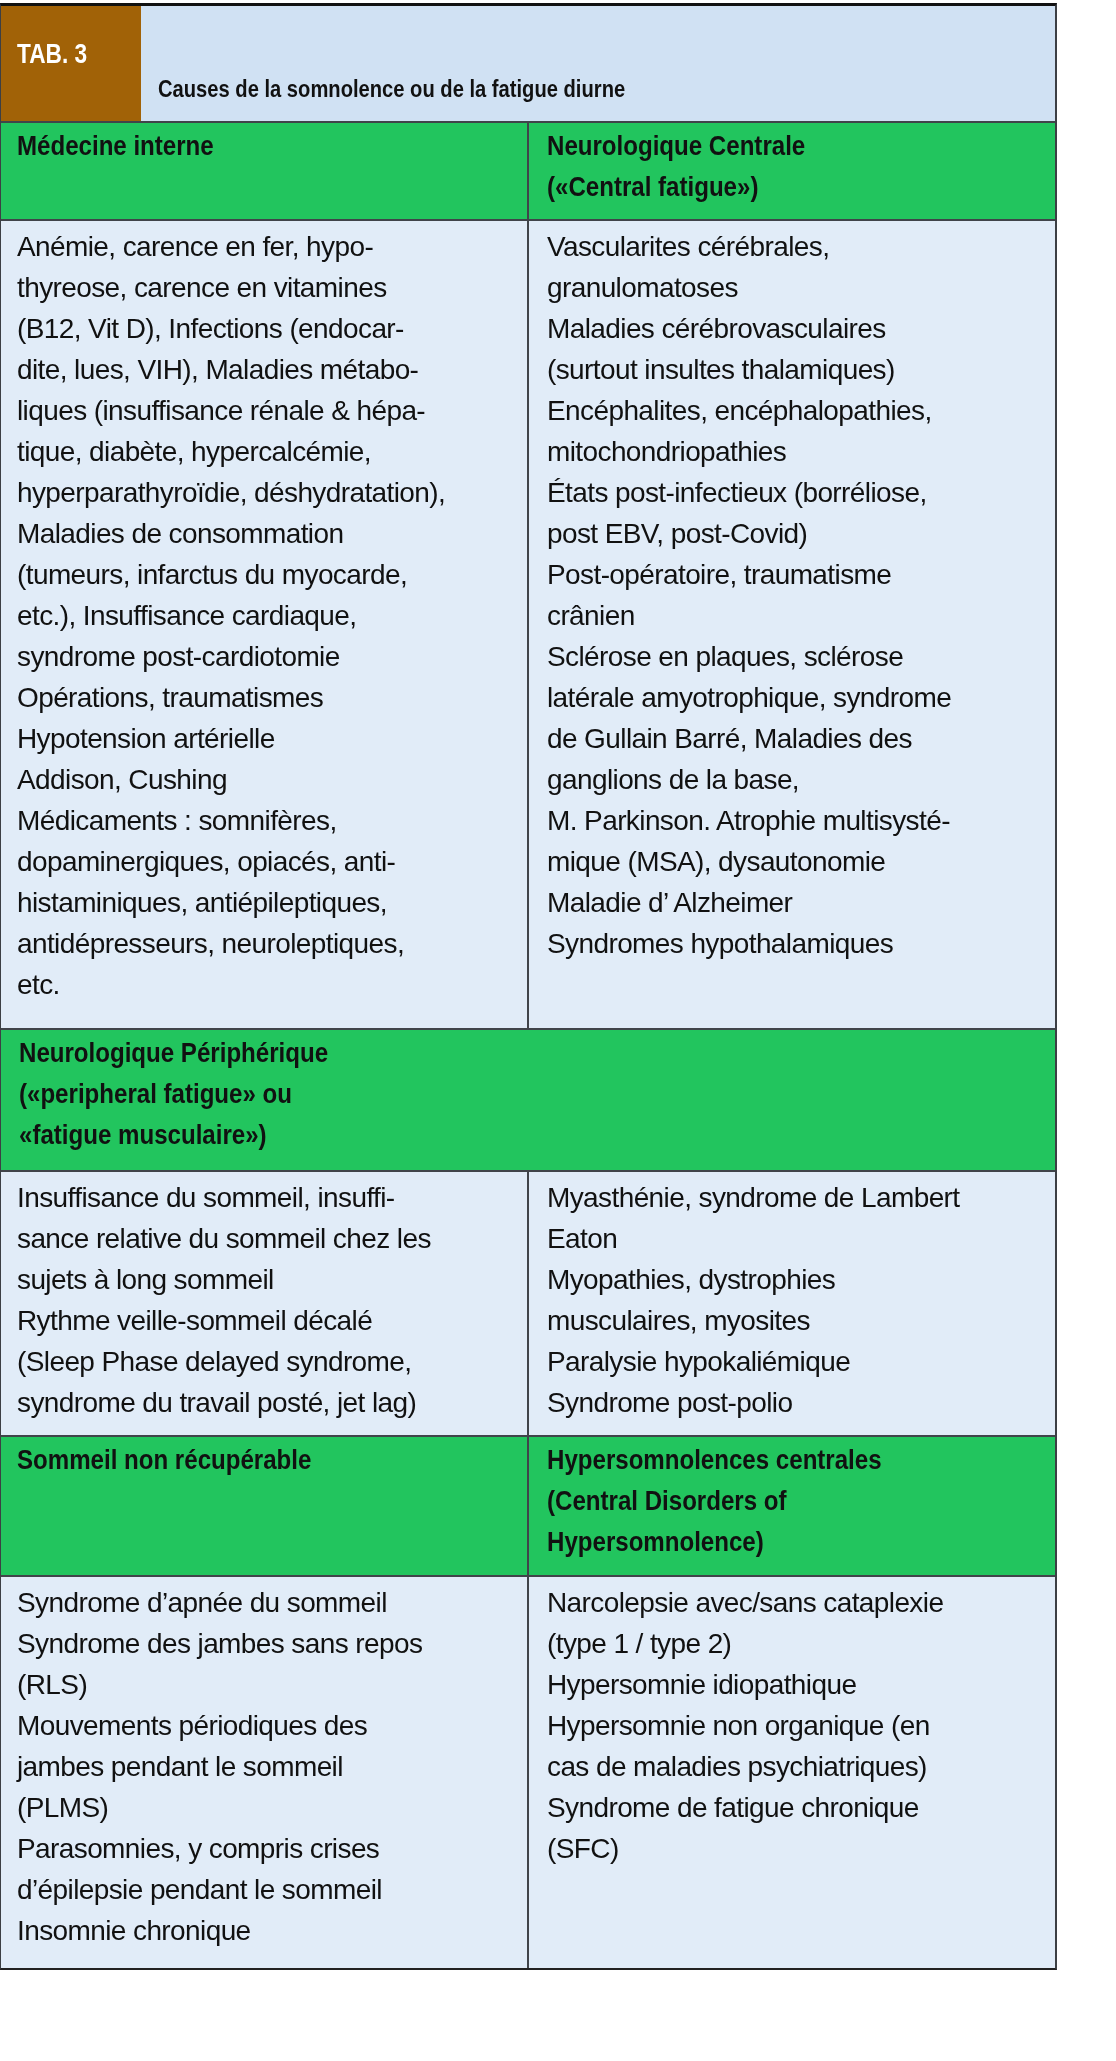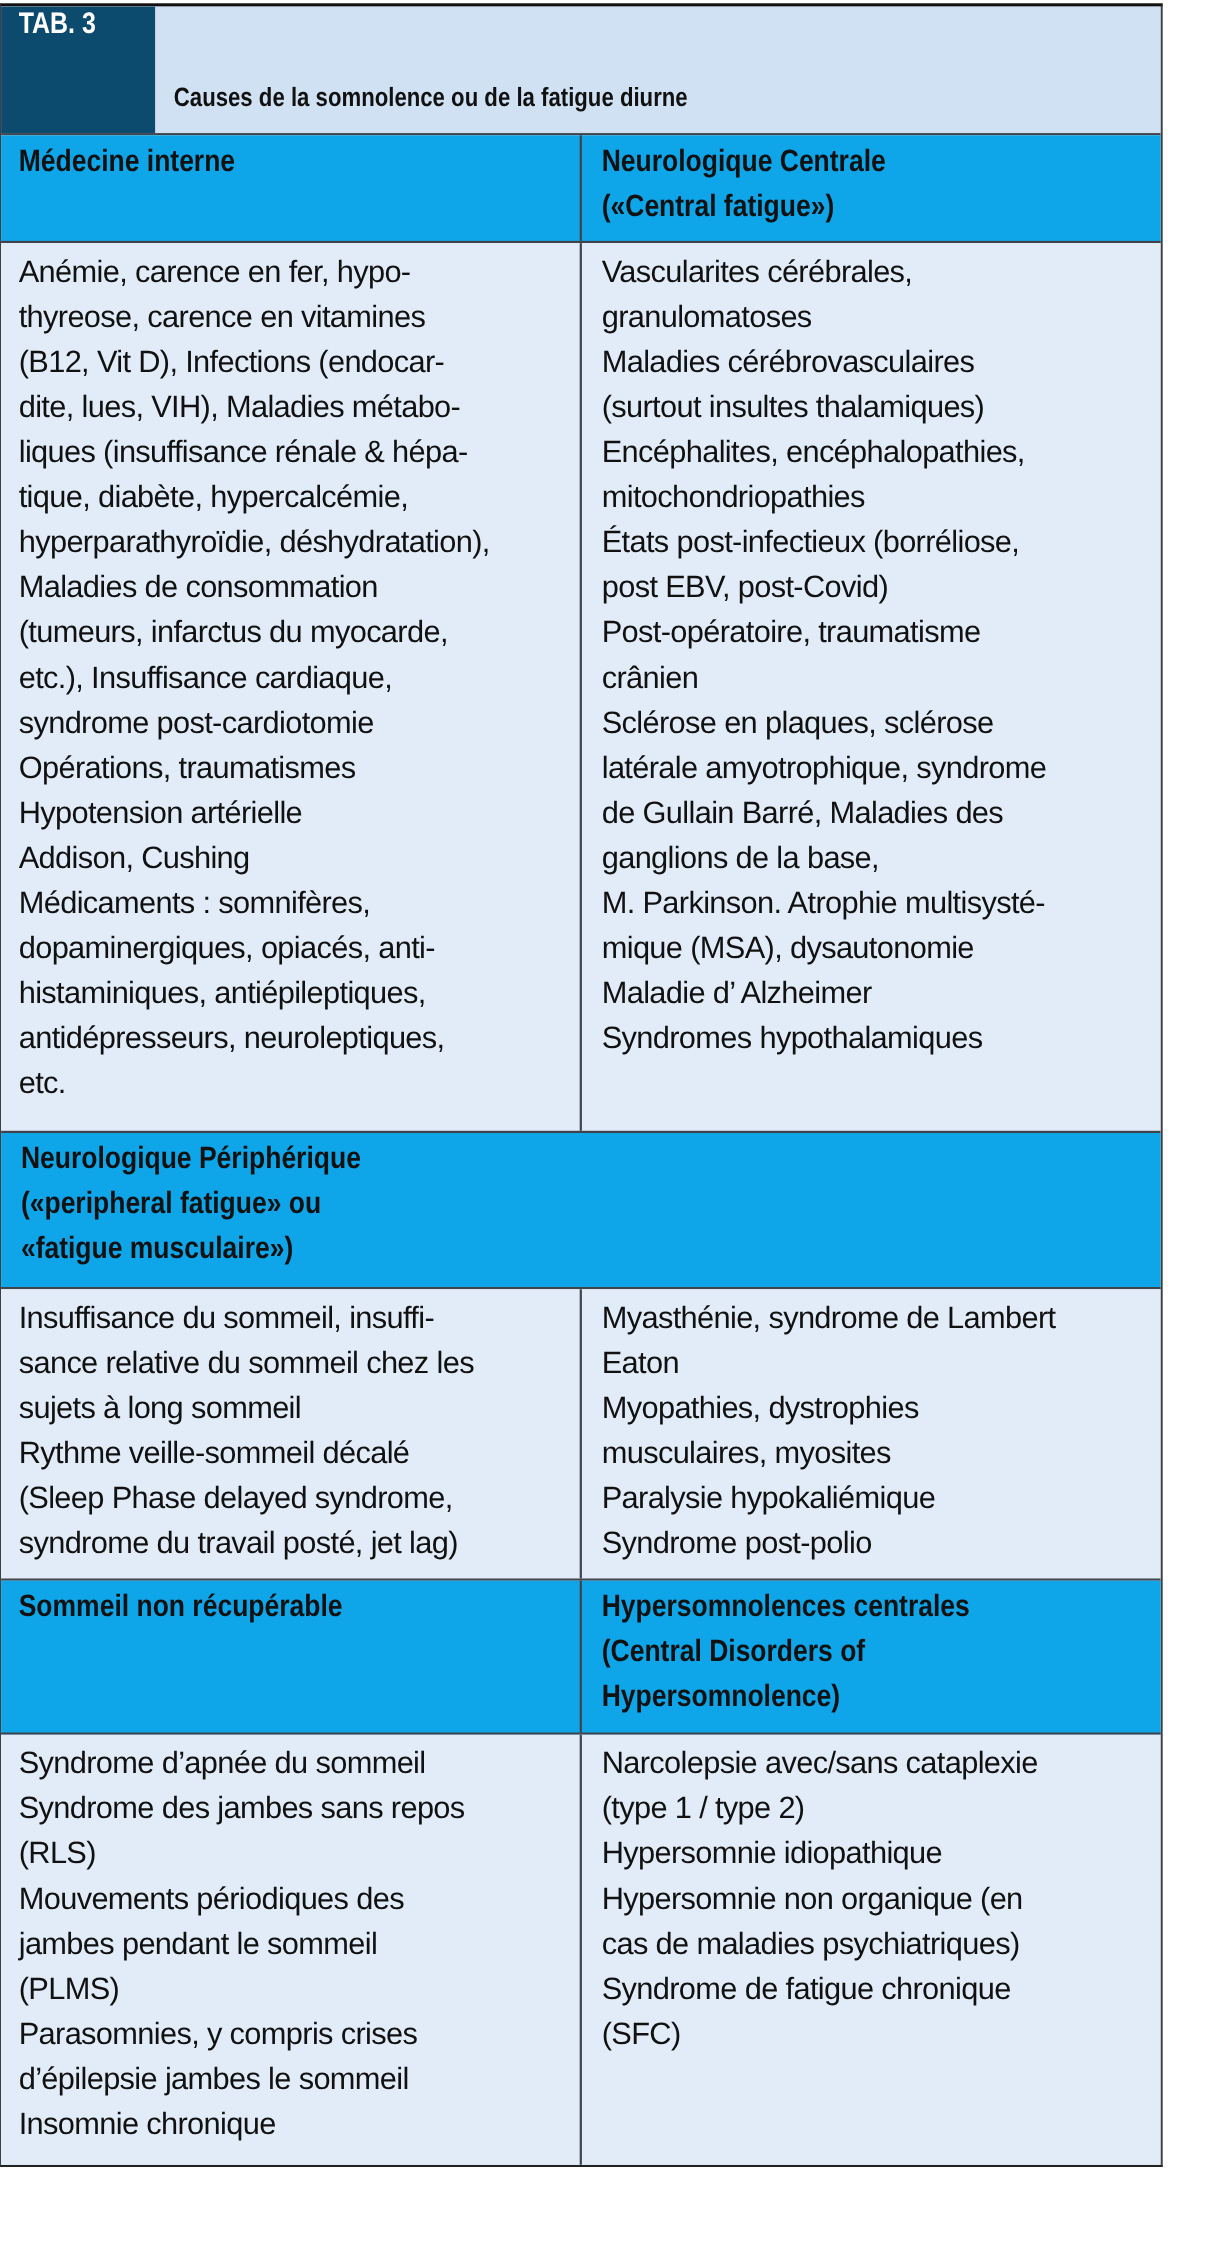--- a/index.html
+++ b/index.html
@@ -28,26 +28,26 @@
     }
     .title-band {
       display: flex;
       height: 117px;
       background: #d0e1f3;
       border-bottom: 2px solid #40444a;
       box-sizing: border-box;
     }
     .tab-label {
       width: 140px;
-      background: #0c4a6e;
+      background: #a16207;
       color: #ffffff;
       font-weight: bold;
       font-size: 27px;
       display: flex;
-      align-items: flex-start;
+      align-items: center;
       padding: 0 0 18px 16px;
       box-sizing: border-box;
       letter-spacing: 0px;
       transform-origin: left bottom;
     }
     .tab-label span,
     .title-text span {
       display: inline-block;
       transform: scaleX(0.84);
       transform-origin: left center;
@@ -79,21 +79,21 @@
     }
     .cell.left {
       width: 528px;
       border-right: 2px solid #40444a;
     }
     .cell.right {
       flex: 1;
       padding-left: 18px;
     }
     .row.head {
-      background: #0ea5e9;
+      background: #22c55e;
     }
     .row.body-row {
       background: #e1ecf8;
     }
     .row.head .cell {
       font-weight: bold;
       padding-top: 2px;
     }
     .row.head .cell span.cond {
       display: inline-block;
@@ -228,21 +228,21 @@
   </div>
   <div class="row body-row" id="row-3-body">
     <div class="cell left">
         <span class="line"><span>Syndrome d’apnée du sommeil</span></span>
         <span class="line"><span>Syndrome des jambes sans repos</span></span>
         <span class="line"><span>(RLS)</span></span>
         <span class="line"><span>Mouvements périodiques des</span></span>
         <span class="line"><span>jambes pendant le sommeil</span></span>
         <span class="line"><span>(PLMS)</span></span>
         <span class="line"><span>Parasomnies, y compris crises</span></span>
-        <span class="line"><span>d’épilepsie jambes le sommeil</span></span>
+        <span class="line"><span>d’épilepsie pendant le sommeil</span></span>
         <span class="line"><span>Insomnie chronique</span></span>
       </div>
     <div class="cell right">
         <span class="line"><span>Narcolepsie avec/sans cataplexie</span></span>
         <span class="line"><span>(type 1 / type 2)</span></span>
         <span class="line"><span>Hypersomnie idiopathique</span></span>
         <span class="line"><span>Hypersomnie non organique (en</span></span>
         <span class="line"><span>cas de maladies psychiatriques)</span></span>
         <span class="line"><span>Syndrome de fatigue chronique</span></span>
         <span class="line"><span>(SFC)</span></span>

